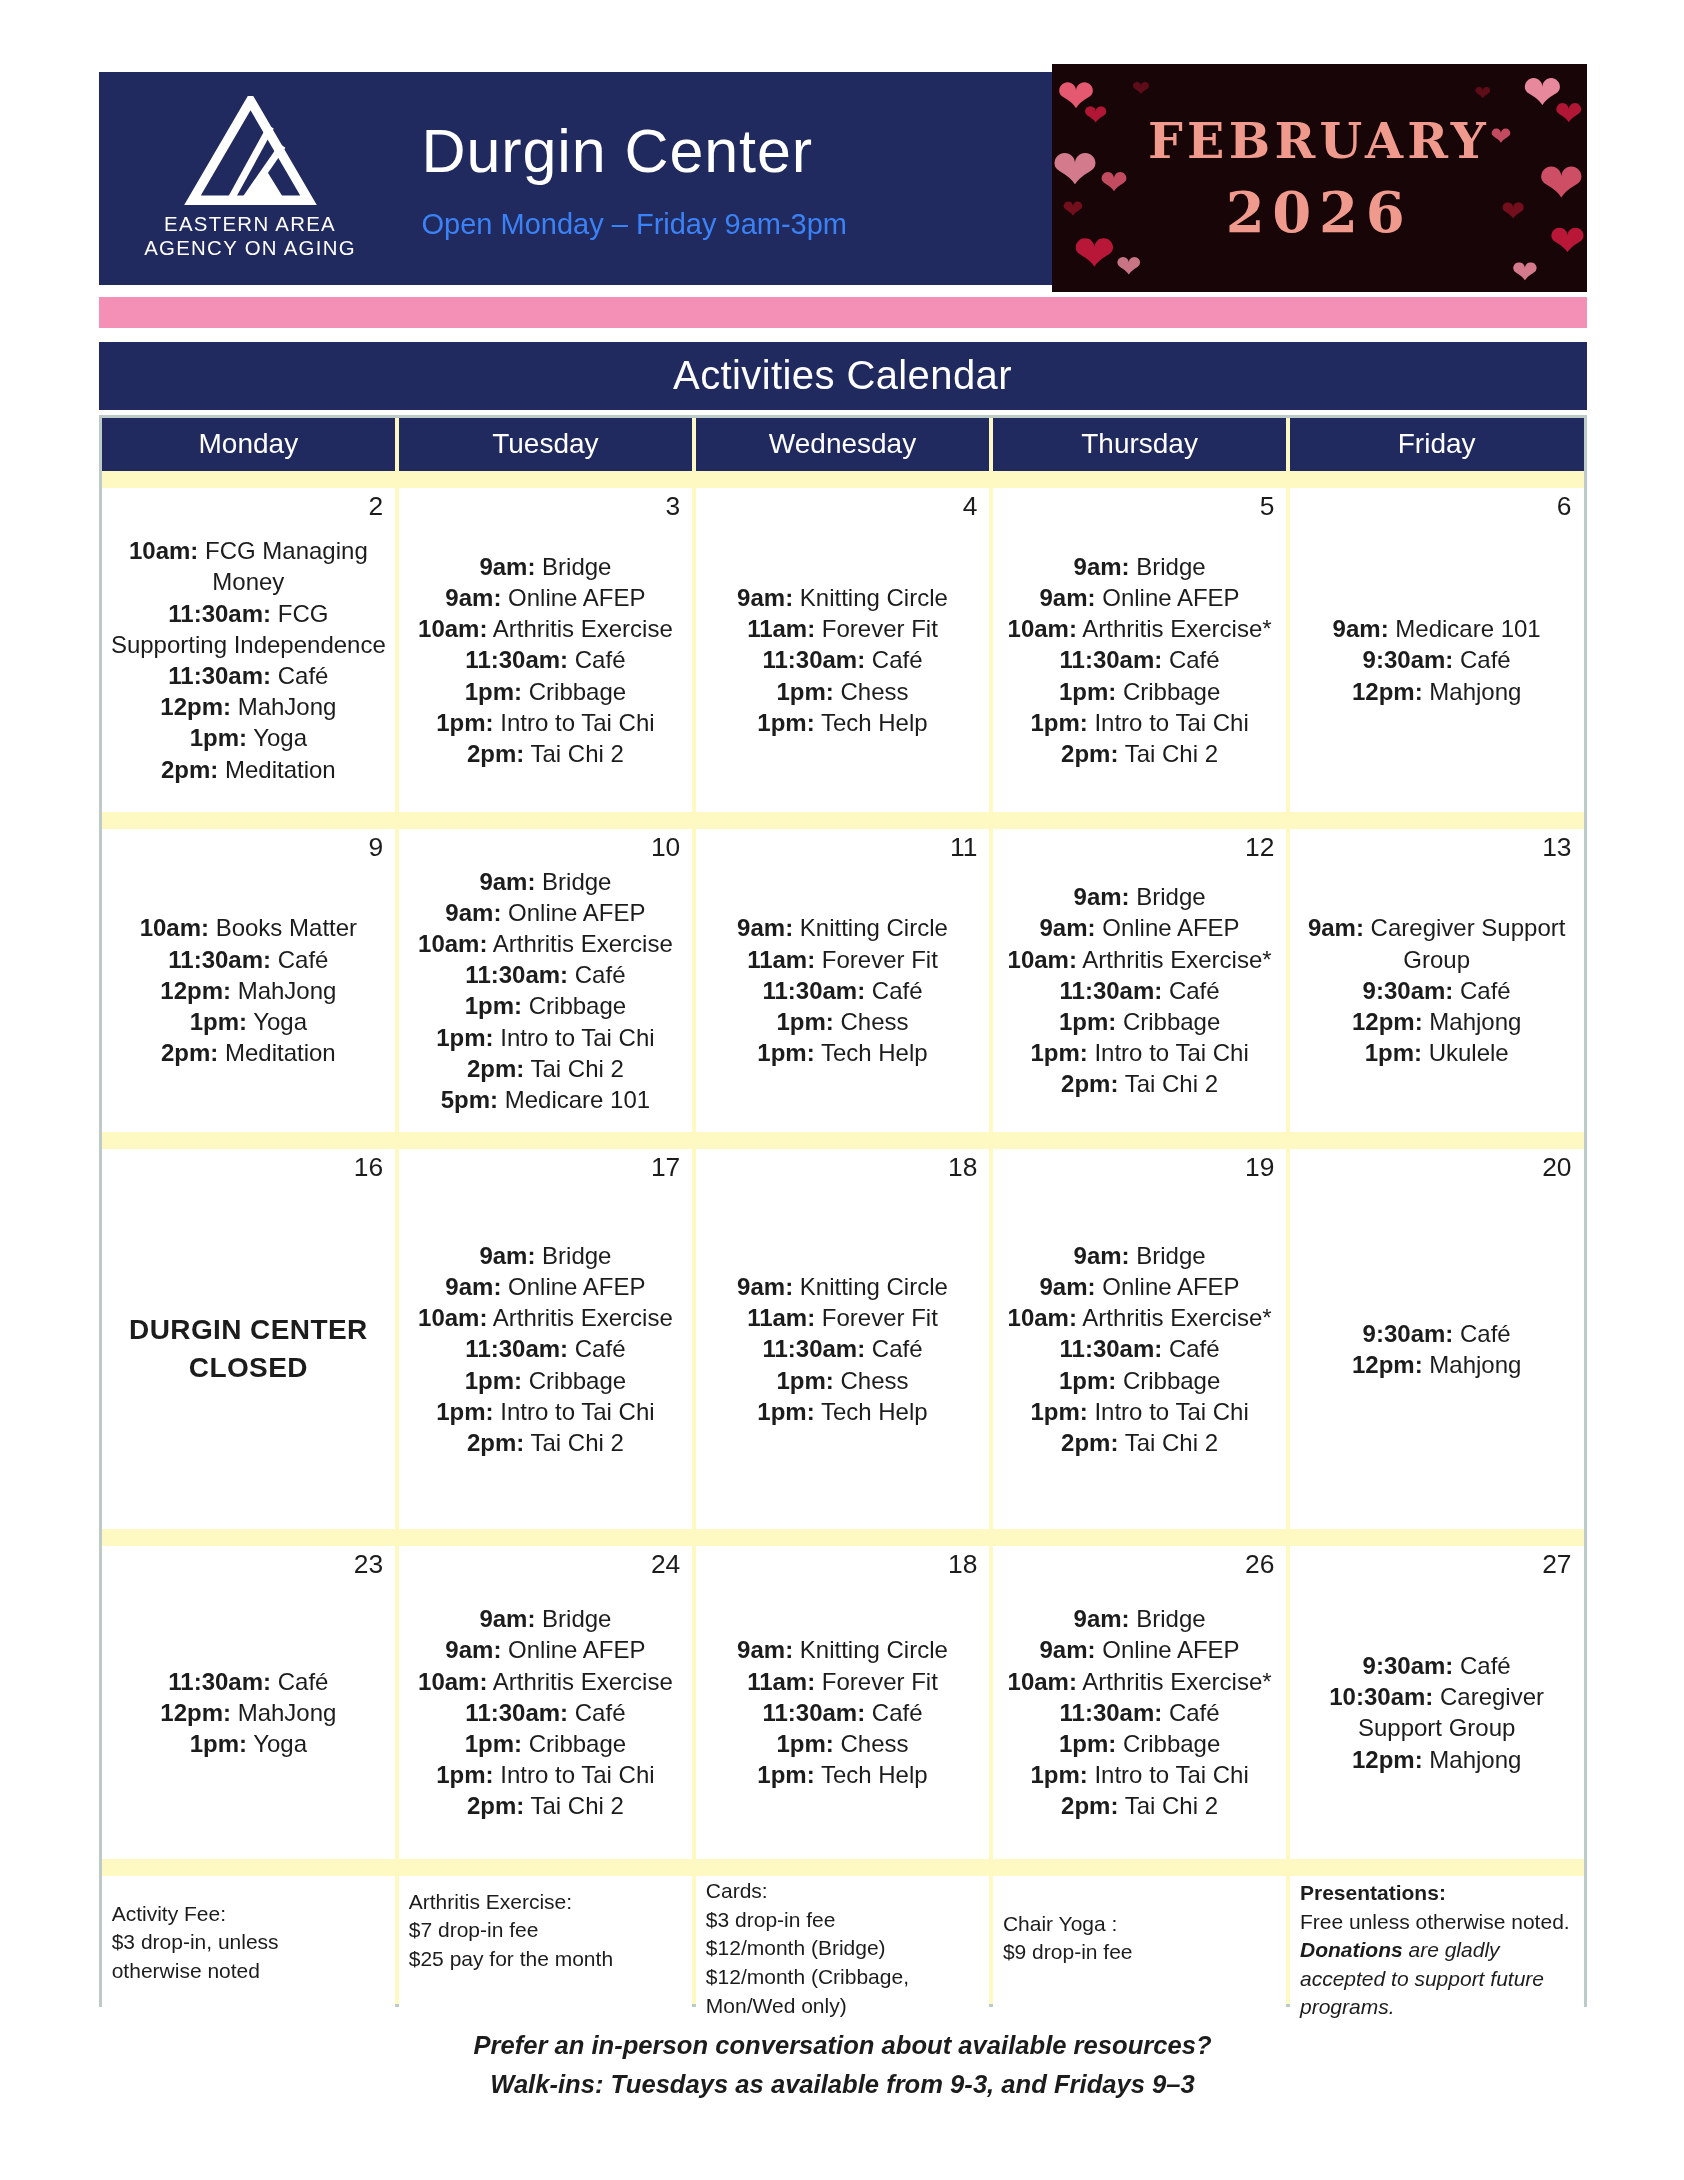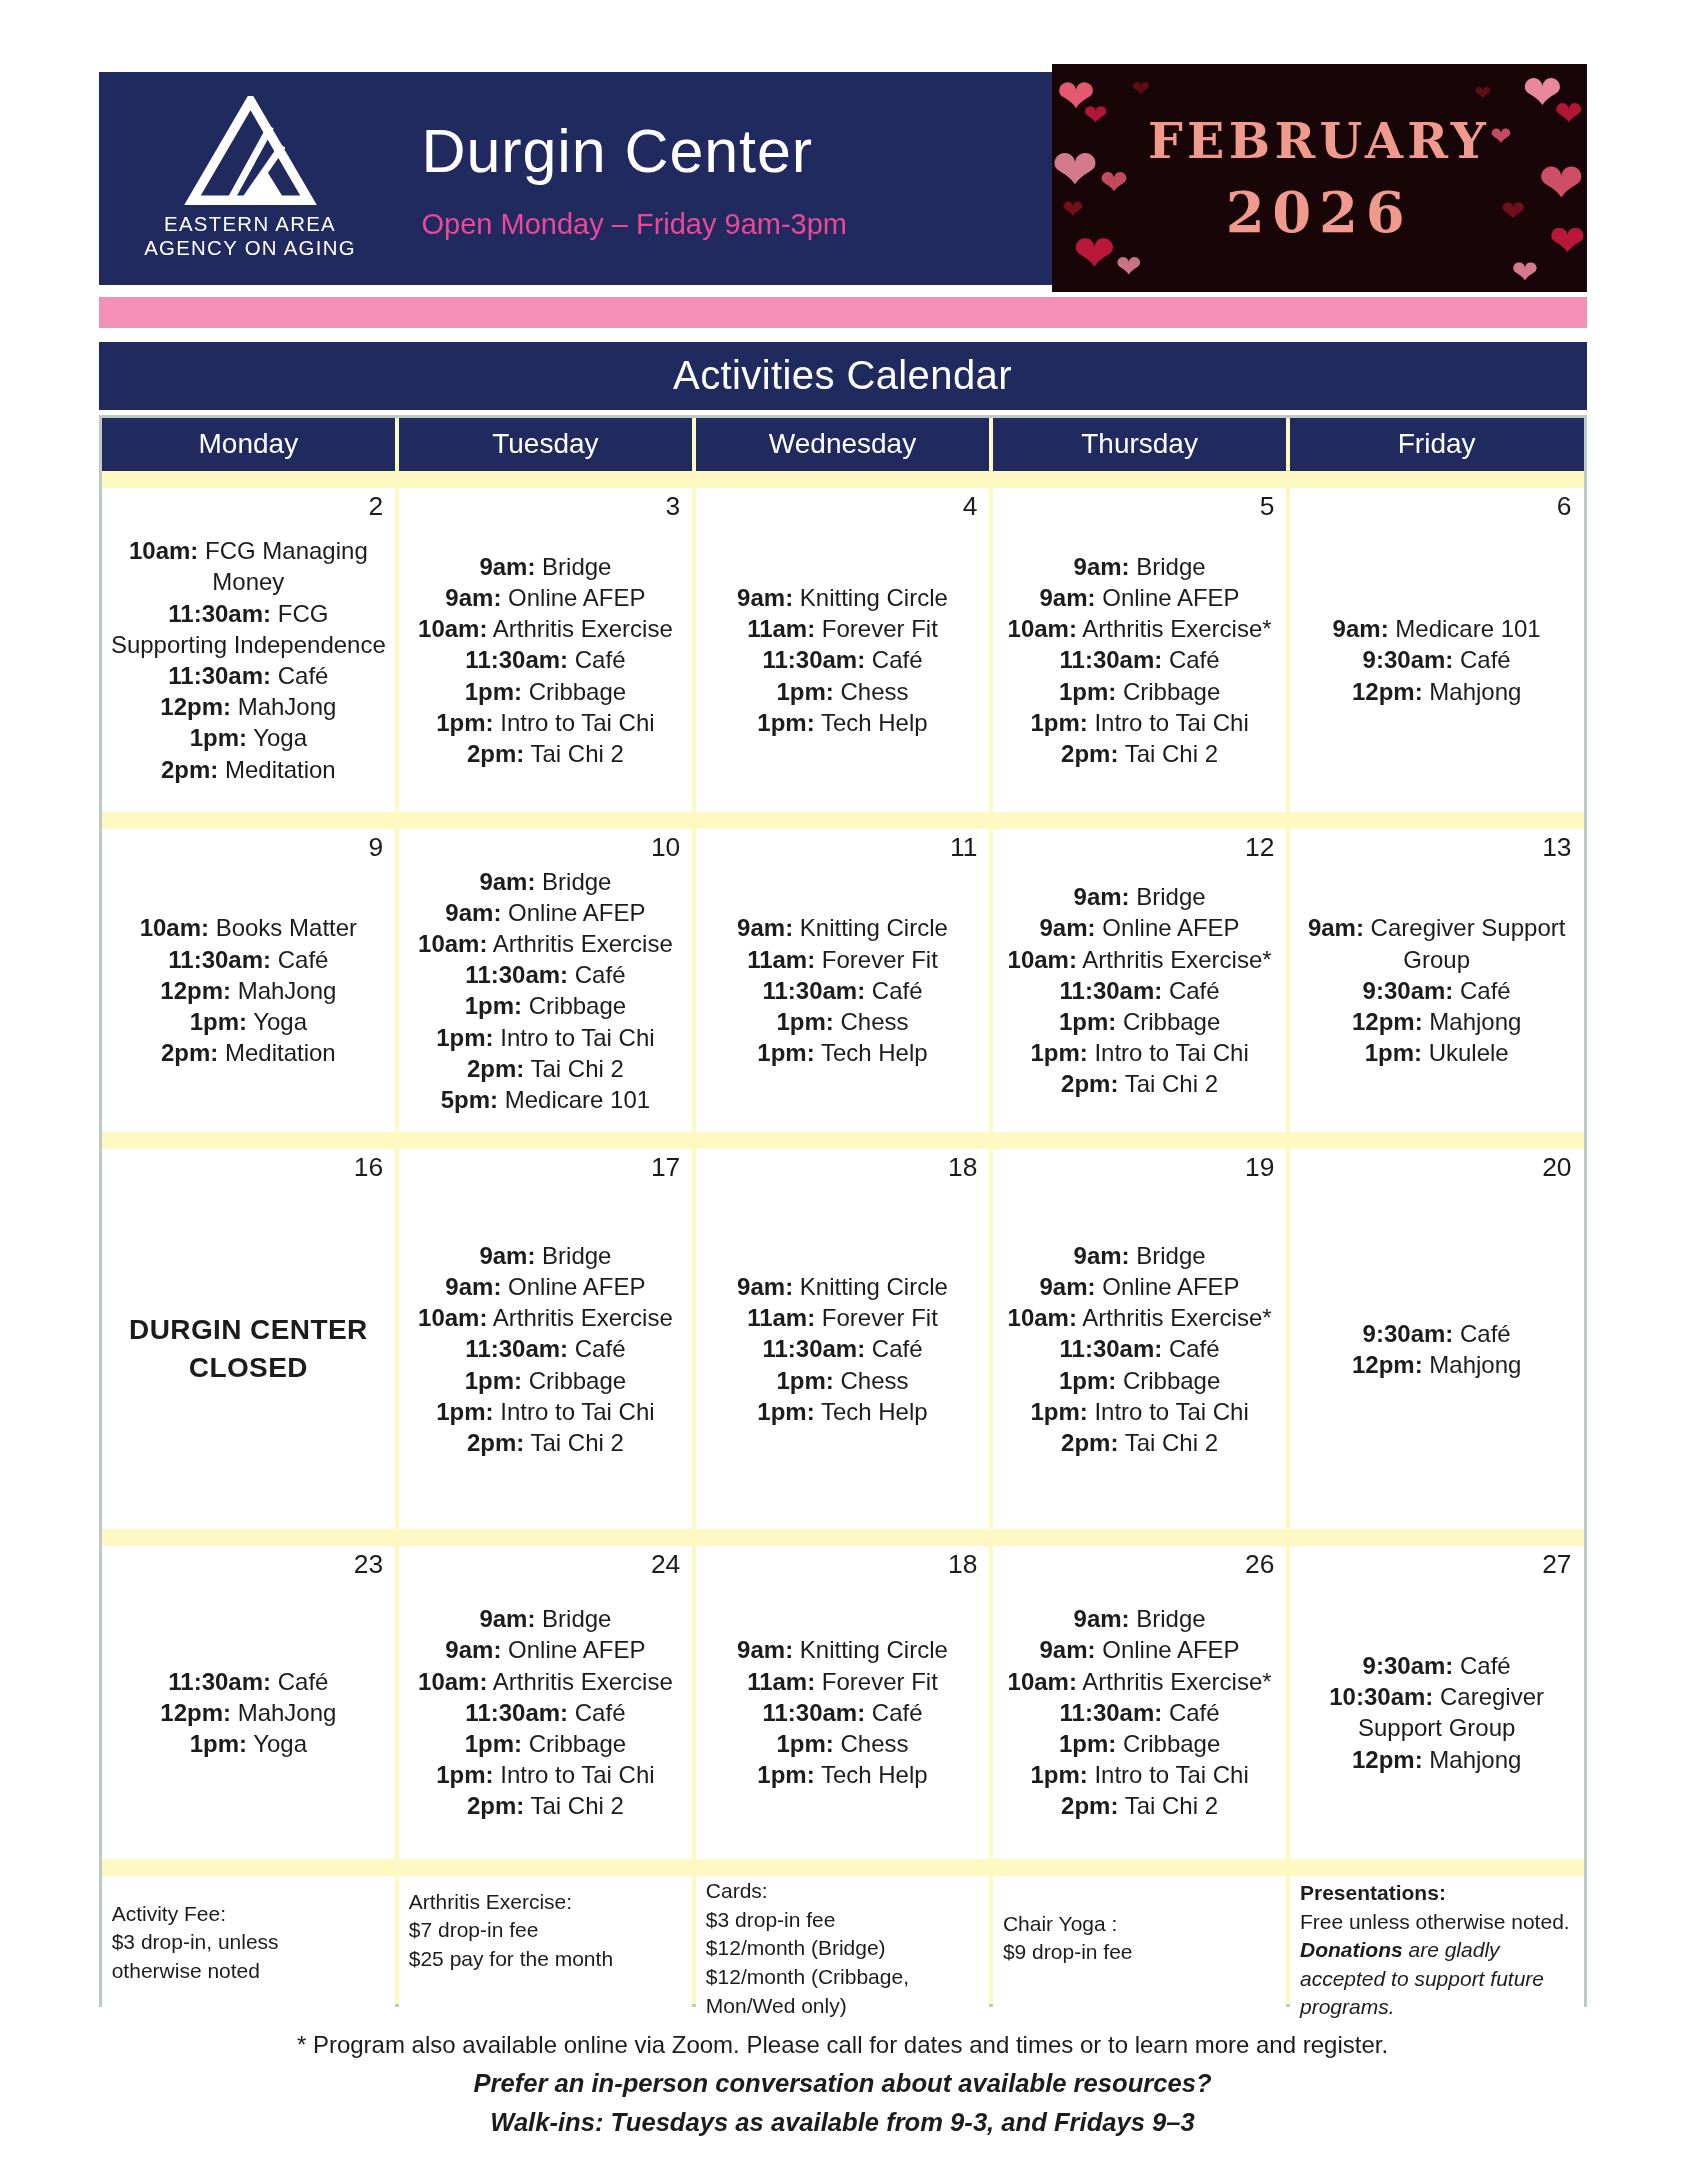--- a/index.html
+++ b/index.html
@@ -11,21 +11,21 @@
   .content{width:1488px;margin:0 auto;position:relative;}
 
   
   .header{margin-top:72px;height:213px;display:flex;position:relative;}
   .header-navy{flex:1;background:#202a5e;display:flex;align-items:center;padding-left:32px;}
   .logo-wrap{width:239px;display:flex;flex-direction:column;align-items:center;}
   .logo-wrap svg{width:145px;height:109px;}
   .logo-text{color:#ffffff;font-size:20.4px;letter-spacing:1.3px;line-height:1.22;text-align:center;margin-top:6.8px;white-space:pre-line;}
   .title-block{margin-left:52px;display:flex;flex-direction:column;justify-content:center;}
   .main-title{color:#ffffff;font-size:61px;letter-spacing:0.9px;font-weight:500;}
-  .sub-title{color:#ec4899;font-size:29px;margin-top:22px;font-weight:400;}
+  .sub-title{color:#3b82f6;font-size:29px;margin-top:22px;font-weight:400;}
   .month-banner{width:535px;height:228px;margin-top:-7.7px;background:#170507;position:relative;
     display:flex;flex-direction:column;align-items:center;justify-content:center;overflow:hidden;flex:none;}
   .month-line{font-family:"DejaVu Serif",serif;font-weight:700;color:#f09a8e;font-size:49px;letter-spacing:4.3px;z-index:2;}
   .year-line{font-family:"DejaVu Serif",serif;font-weight:700;color:#f09a8e;font-size:56px;letter-spacing:7.7px;margin-top:8.5px;z-index:2;}
   .heart{position:absolute;line-height:1;z-index:1;user-select:none;}
 
   
   .pink-stripe{margin-top:12px;height:31px;background:#f48fb6;}
 
   
@@ -343,21 +343,20 @@
       <div class="cal-row" style="height: 128px;">
         <div class="cal-cell fee-cell" style="padding-top: 24px;"><span class="seg-normal">Activity Fee:</span><br><span class="seg-normal">$3 drop-in, unless</span><br><span class="seg-normal">otherwise noted</span></div>
         <div class="cal-cell fee-cell" style="padding-top: 12px;"><span class="seg-normal">Arthritis Exercise:</span><br><span class="seg-normal">$7 drop-in fee</span><br><span class="seg-normal">$25 pay for the month</span></div>
         <div class="cal-cell fee-cell" style="padding-top: 1.7px;"><span class="seg-normal">Cards:</span><br><span class="seg-normal">$3 drop-in fee</span><br><span class="seg-normal">$12/month (Bridge)</span><br><span class="seg-normal">$12/month (Cribbage,</span><br><span class="seg-normal">Mon/Wed only)</span></div>
         <div class="cal-cell fee-cell" style="padding-top: 34px;"><span class="seg-normal">Chair Yoga :</span><br><span class="seg-normal">$9 drop-in fee</span></div>
         <div class="cal-cell fee-cell" style="padding-top: 3.4px;"><span class="seg-bold">Presentations:</span><br><span class="seg-normal">Free unless otherwise noted. </span><span class="seg-bold-italic">Donations</span><span class="seg-italic"> are gladly accepted to support future programs.</span></div>
       </div>
     </div>
 
   <div class="notes">
-    <div class="note-regular">* Program also available online via Zoom. Please call for dates and times or to learn more and register.</div>
     <div class="note-strong">Prefer an in-person conversation about available resources?</div>
     <div class="note-strong">Walk-ins: Tuesdays as available from 9-3, and Fridays 9–3</div>
   </div>
 
   <div class="contact">
     <span>274 State Street, Brewer, Maine</span><span class="sep">|</span><span>207-941-2865</span><span class="sep">|</span><a>eaaa.org/durgincenter</a>
   </div>
 
 </div>
 

